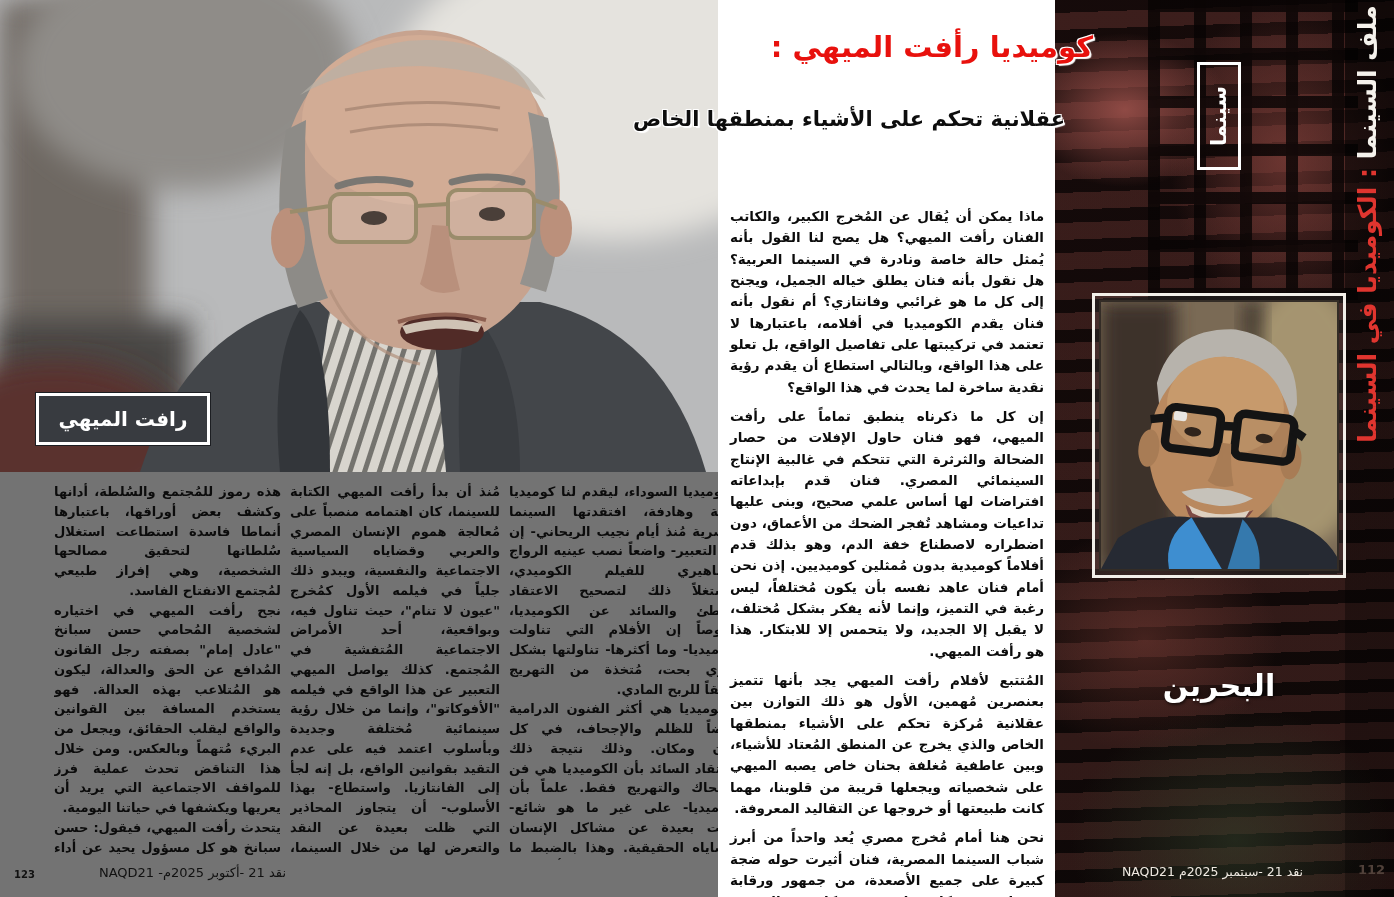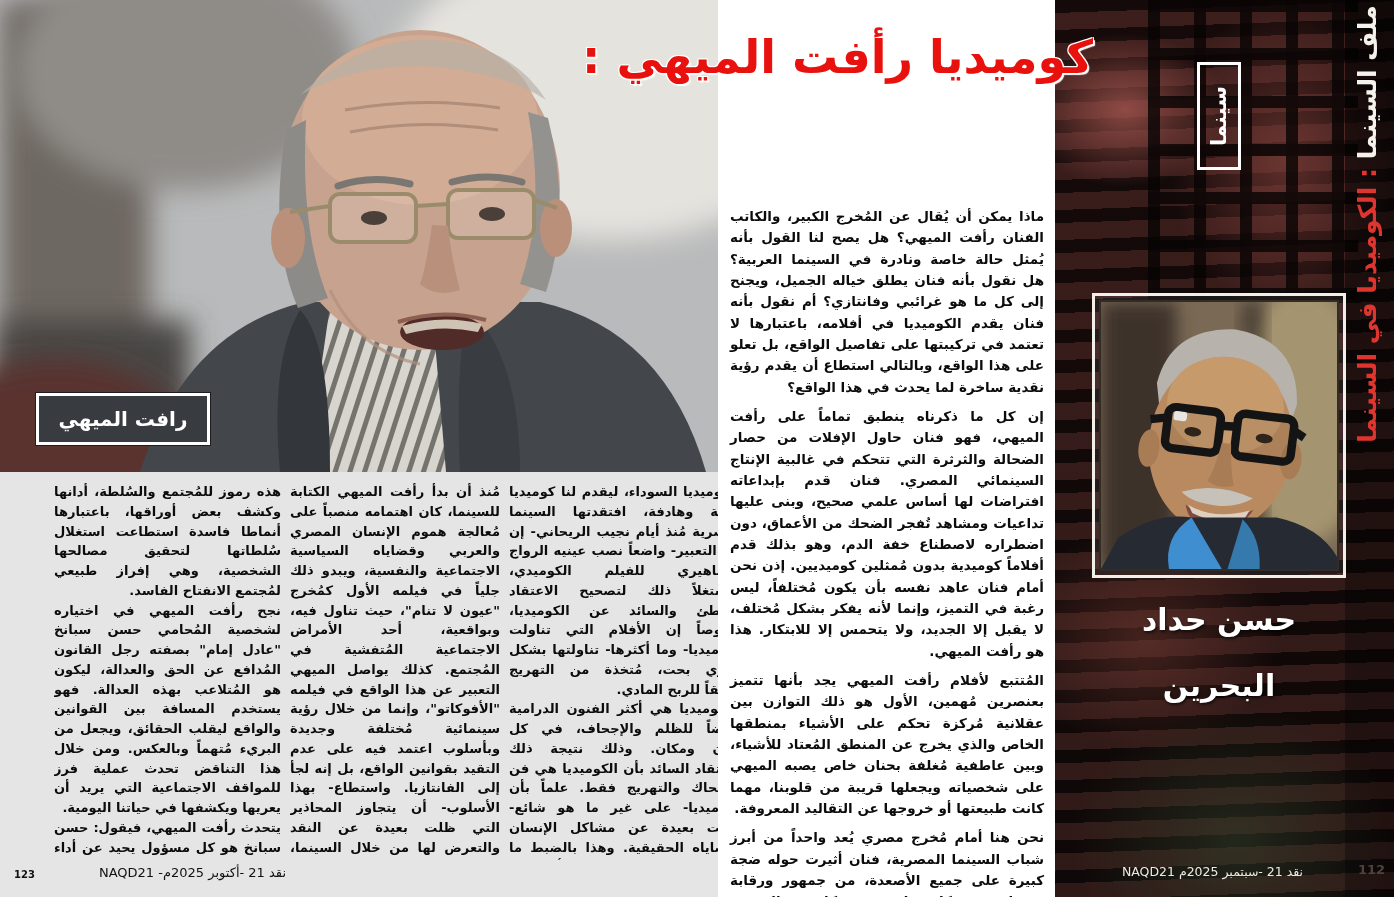--- a/index.html
+++ b/index.html
@@ -1,19 +1,19 @@
 <!DOCTYPE html>
 <html lang="ar"><head>
 <meta charset="utf-8">
 <style>
   html,body{margin:0;padding:0;background:#fff;}
   .spread{position:relative;width:1394px;height:897px;overflow:hidden;background:#fff;
           font-family:"DejaVu Sans",sans-serif;direction:ltr;}
   
-  .left-page{position:absolute;left:0;top:0;width:718px;height:897px;background:#e5e5e5;}
+  .left-page{position:absolute;left:0;top:0;width:718px;height:897px;background:#737373;}
   .portrait{position:absolute;left:0;top:0;width:718px;height:472px;overflow:hidden;}
   .portrait svg{display:block;width:100%;height:100%;}
   .name-tag{position:absolute;left:36px;top:393px;width:168px;height:46px;
             border:3px solid #fff;background:#383b40;box-shadow:0 0 0 1px #1c1e22;
             display:flex;align-items:center;justify-content:center;}
   .name-tag span{color:#fff;font-weight:bold;font-size:20px;direction:rtl;}
   .col{position:absolute;top:482px;height:378px;overflow:hidden;direction:rtl;
        text-align:justify;color:#0c0c0c;font-size:13px;line-height:1.52;font-weight:bold;margin-left:44px;}
   .col p{margin:0;}
   .col-right{left:465px;width:235px;}
@@ -37,21 +37,21 @@
       repeating-linear-gradient(90deg, rgba(8,4,4,.95) 0 12px, transparent 12px 46px),
       repeating-linear-gradient(0deg, rgba(8,4,4,.95) 0 12px, transparent 12px 48px);}
   .sidebar-shade{position:absolute;right:0;top:0;width:49px;height:897px;
     background:linear-gradient(180deg, rgba(0,0,0,.72), rgba(0,0,0,.4) 45%, rgba(0,0,0,.3));}
   .sidebar-text{position:absolute;left:649px;top:224px;width:0;height:0;}
   .sidebar-text>span{position:absolute;white-space:nowrap;direction:rtl;
     transform:translate(-50%,-50%) rotate(-90deg);font-size:25px;font-weight:bold;letter-spacing:.5px;}
   .sb-white{color:#f5f2ec;}
   .sb-red{color:#e0352f;}
   .headline{position:absolute;top:30px;right:301px;white-space:nowrap;direction:rtl;
-    color:#e8110d;font-size:46px;font-weight:bold;z-index:5;
+    color:#e8110d;font-size:29px;font-weight:bold;z-index:5;
     text-shadow:1px 1px 0 #fff,-1px -1px 0 #fff,1px -1px 0 #fff,-1px 1px 0 #fff,2px 2px 1px #fff;text-align:center;}
   .subhead{position:absolute;top:107px;right:329px;white-space:nowrap;direction:rtl;
     color:#0d0d0d;font-size:21px;font-weight:bold;z-index:5;
     text-shadow:1px 1px 0 #fff,-1px -1px 0 #fff,1px -1px 0 #fff,-1px 1px 0 #fff,2px 2px 1px #fff;}
   .kicker-box{position:absolute;left:479px;top:62px;width:44px;height:108px;box-sizing:border-box;
     border:3px solid #fff;z-index:6;display:flex;align-items:center;justify-content:center;}
   .kicker-box span{white-space:nowrap;transform:rotate(-90deg);color:#fff;
     font-size:21px;font-weight:bold;direction:rtl;}
   .article-col{position:absolute;left:4px;top:198px;width:330px;direction:rtl;text-align:justify;
     color:#0c0c0c;font-size:13.5px;line-height:1.58;font-weight:bold;}
@@ -168,20 +168,21 @@
       <span>
         <span class="sb-white">ملف السينما</span><span class="sb-red"> : </span><span class="sb-red">الكوميديا في السينما</span>
       </span>
     </div>
 
     <div class="kicker-box">
       <span>سينما</span>
     </div>
 
     <h1 class="headline" style="margin:0;">كوميديا رأفت الميهي :</h1>
+    <h2 class="subhead" style="margin:0;">عقلانية تحكم على الأشياء بمنطقها الخاص</h2>
 
     <div class="article-col">
       <p>ماذا يمكن أن يُقال عن المُخرج الكبير، والكاتب الفنان رأفت الميهي؟ هل يصح لنا القول بأنه يُمثل حالة خاصة ونادرة في السينما العربية؟ هل نقول بأنه فنان يطلق خياله الجميل، ويجنح إلى كل ما هو غرائبي وفانتازي؟ أم نقول بأنه فنان يقدم الكوميديا في أفلامه، باعتبارها لا تعتمد في تركيبتها على تفاصيل الواقع، بل تعلو على هذا الواقع، وبالتالي استطاع أن يقدم رؤية نقدية ساخرة لما يحدث في هذا الواقع؟</p>
       <p>إن كل ما ذكرناه ينطبق تماماً على رأفت الميهي، فهو فنان حاول الإفلات من حصار الضحالة والثرثرة التي تتحكم في غالبية الإنتاج السينمائي المصري. فنان قدم بإبداعاته افتراضات لها أساس علمي صحيح، وبنى عليها تداعيات ومشاهد تُفجر الضحك من الأعماق، دون اضطراره لاصطناع خفة الدم، وهو بذلك قدم أفلاماً كوميدية بدون مُمثلين كوميديين. إذن نحن أمام فنان عاهد نفسه بأن يكون مُختلفاً، ليس رغبة في التميز، وإنما لأنه يفكر بشكل مُختلف، لا يقبل إلا الجديد، ولا يتحمس إلا للابتكار. هذا هو رأفت الميهي.</p>
       <p>المُتتبع لأفلام رأفت الميهي يجد بأنها تتميز بعنصرين مُهمين، الأول هو ذلك التوازن بين عقلانية مُركزة تحكم على الأشياء بمنطقها الخاص والذي يخرج عن المنطق المُعتاد للأشياء، وبين عاطفية مُغلفة بحنان خاص يصبه الميهي على شخصياته ويجعلها قريبة من قلوبنا، مهما كانت طبيعتها أو خروجها عن التقاليد المعروفة.</p>
       <p>نحن هنا أمام مُخرج مصري يُعد واحداً من أبرز شباب السينما المصرية، فنان أثيرت حوله ضجة كبيرة على جميع الأصعدة، من جمهور ورقابة وقضاء. فمع كل فيلم قدمه، كانت هناك عدة مُفاجآت أصر مُخرجنا هذا على تقديمها للمُتفرج- بجميع طبقاته- تُعرِّي وتفضح سلبيات هذا المُتفرج ومُجتمعه.</p>
 
     </div>
 
     <div class="hassan-frame">
@@ -228,20 +229,19 @@
             <ellipse cx="130" cy="258" rx="47" ry="22" fill="rgba(165,156,146,0.45)"></ellipse>
           </g>
 
           <path d="M0,285 L18,252 Q58,224 96,230 L186,230 Q232,240 250,272 L250,285 Z" fill="#262a33"></path>
           <path d="M96,230 L128,285 L72,285 Q66,250 96,230 Z" fill="#3e8ed0"></path>
           <path d="M150,232 L134,285 L168,285 Q170,252 150,232 Z" fill="#3579ad"></path>
         </svg>
       </div>
     </div>
 
-    <div class="author-name">حسن حداد</div>
     <div class="author-country">البحرين</div>
 
     <div class="rfooter">نقد 21 -سبتمبر 2025م NAQD21</div>
     <div class="rpagenum">112</div>
   </div>
 
 </div>
 
 </body></html>

